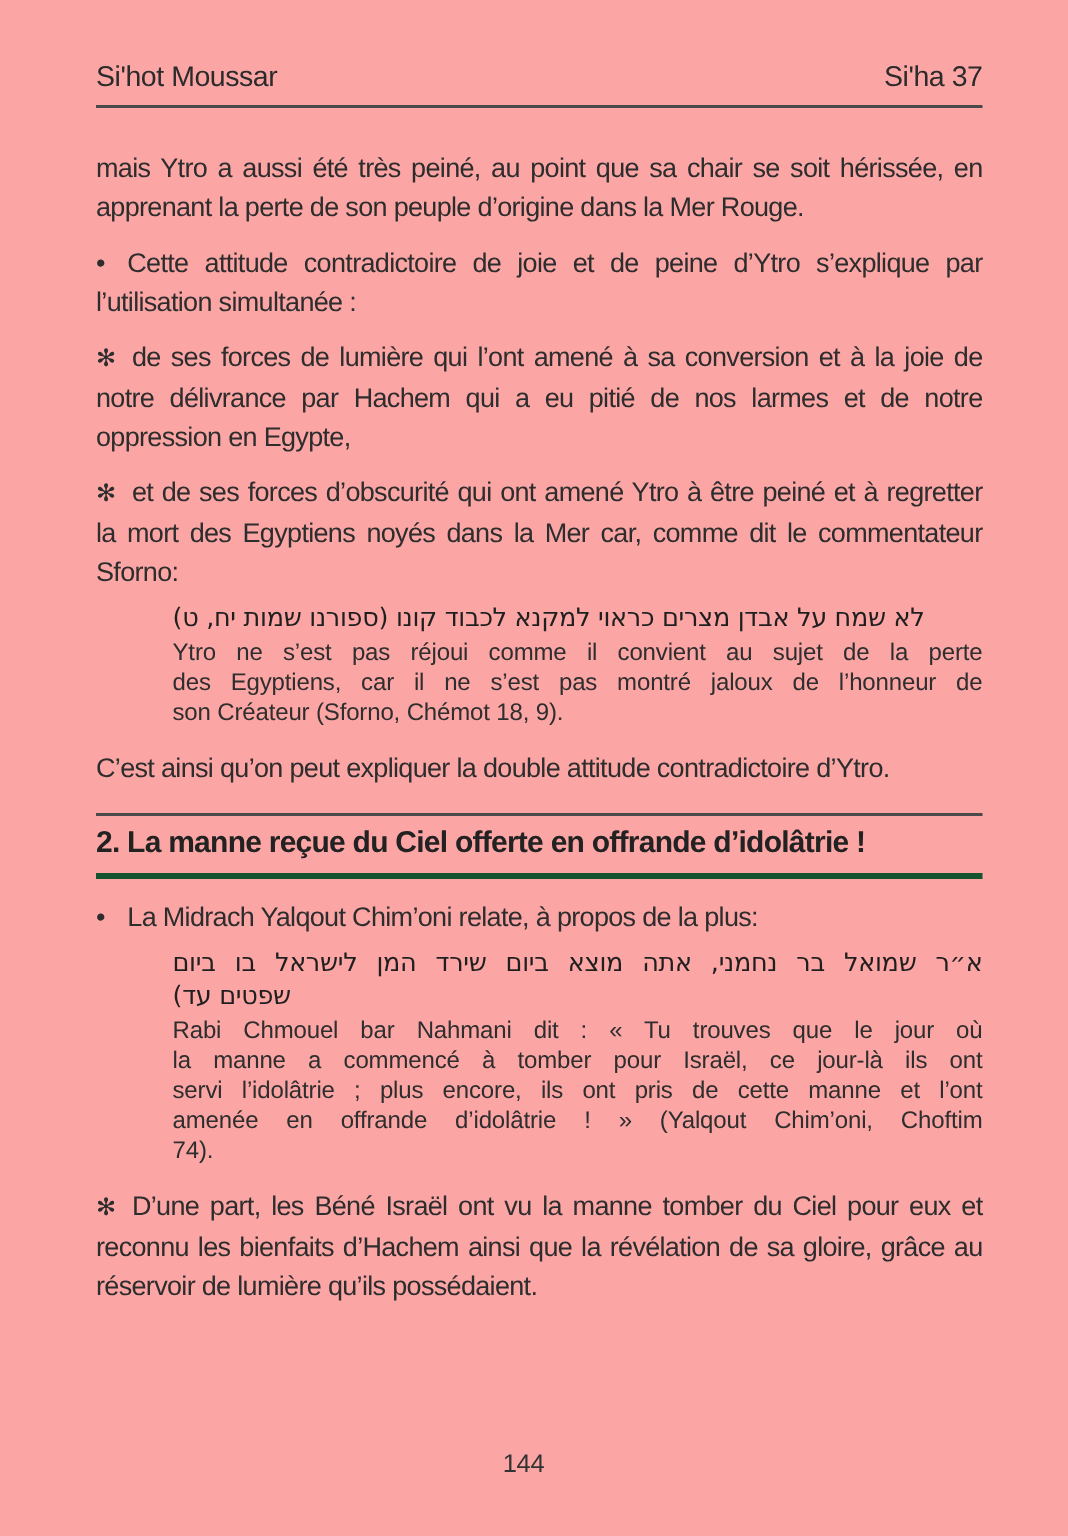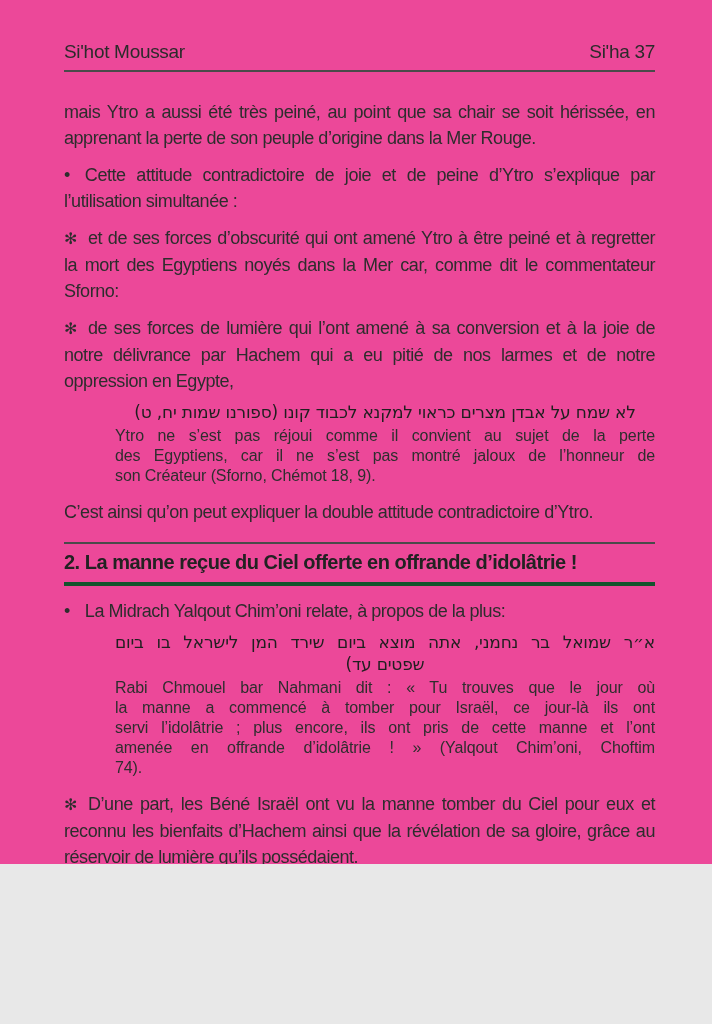--- a/index.html
+++ b/index.html
@@ -2,23 +2,23 @@
 <html><head>
 <meta charset="utf-8">
 <style>
   * { margin: 0; padding: 0; box-sizing: border-box; }
   html, body { background: #e8e8e8; }
   body { font-family: "Liberation Sans", sans-serif; }
 
   .page {
     position: relative;
     width: 712px;
-    height: 864px;
+    height: 1024px;
     margin: 0 auto;
-    background: #ec4899;
+    background: #fca5a5;
     color: #2d2d2d;
     padding: 40px 57px 0 64px;
     overflow: hidden;
   }
 
   .page-header {
     display: flex;
     justify-content: space-between;
     align-items: flex-end;
     font-size: 19px;
@@ -52,21 +52,21 @@
     margin: -4px 0 13px 51px;
   }
   .heb {
     direction: rtl;
     font-family: "DejaVu Sans", sans-serif;
     font-size: 17px;
     line-height: 22px;
     letter-spacing: -0.2px;
     color: #1f1f1f;
   }
-  .heb-line { text-align: center; }
+  .heb-line { text-align: left; }
   .heb-line.just { text-align: justify; text-align-last: justify; }
 
   .trans {
     font-size: 16px;
     line-height: 20px;
     letter-spacing: -0.1px;
     color: #2e2e2e;
     margin-top: 3px;
   }
   .trans-line { text-align: justify; }
@@ -108,25 +108,25 @@
 
   <main class="page-body">
 
     <p class="para">mais Ytro a aussi été très peiné, au point que sa chair se soit hérissée, en apprenant la perte de son peuple d’origine dans la Mer Rouge.</p>
 
     <p class="para">
       <span class="marker bullet">•</span><span>Cette attitude contradictoire de joie et de peine d’Ytro s’explique par l’utilisation simultanée :</span>
     </p>
 
     <p class="para">
-      <span class="marker star">✻</span><span>et de ses forces d’obscurité qui ont amené Ytro à être peiné et à regretter la mort des Egyptiens noyés dans la Mer car, comme dit le commentateur Sforno:</span>
+      <span class="marker star">✻</span><span>de ses forces de lumière qui l’ont amené à sa conversion et à la joie de notre délivrance par Hachem qui a eu pitié de nos larmes et de notre oppression en Egypte,</span>
     </p>
 
     <p class="para">
-      <span class="marker star">✻</span><span>de ses forces de lumière qui l’ont amené à sa conversion et à la joie de notre délivrance par Hachem qui a eu pitié de nos larmes et de notre oppression en Egypte,</span>
+      <span class="marker star">✻</span><span>et de ses forces d’obscurité qui ont amené Ytro à être peiné et à regretter la mort des Egyptiens noyés dans la Mer car, comme dit le commentateur Sforno:</span>
     </p>
 
     <blockquote class="quote">
       <div class="heb">
         <div class="heb-line">לא שמח על אבדן מצרים כראוי למקנא לכבוד קונו (ספורנו שמות יח, ט)</div>
       </div>
       <div class="trans">
         <div class="trans-line just">Ytro ne s’est pas réjoui comme il convient au sujet de la perte</div>
         <div class="trans-line just">des Egyptiens, car il ne s’est pas montré jaloux de l’honneur de</div>
         <div class="trans-line">son Créateur (Sforno, Chémot 18, 9).</div>

